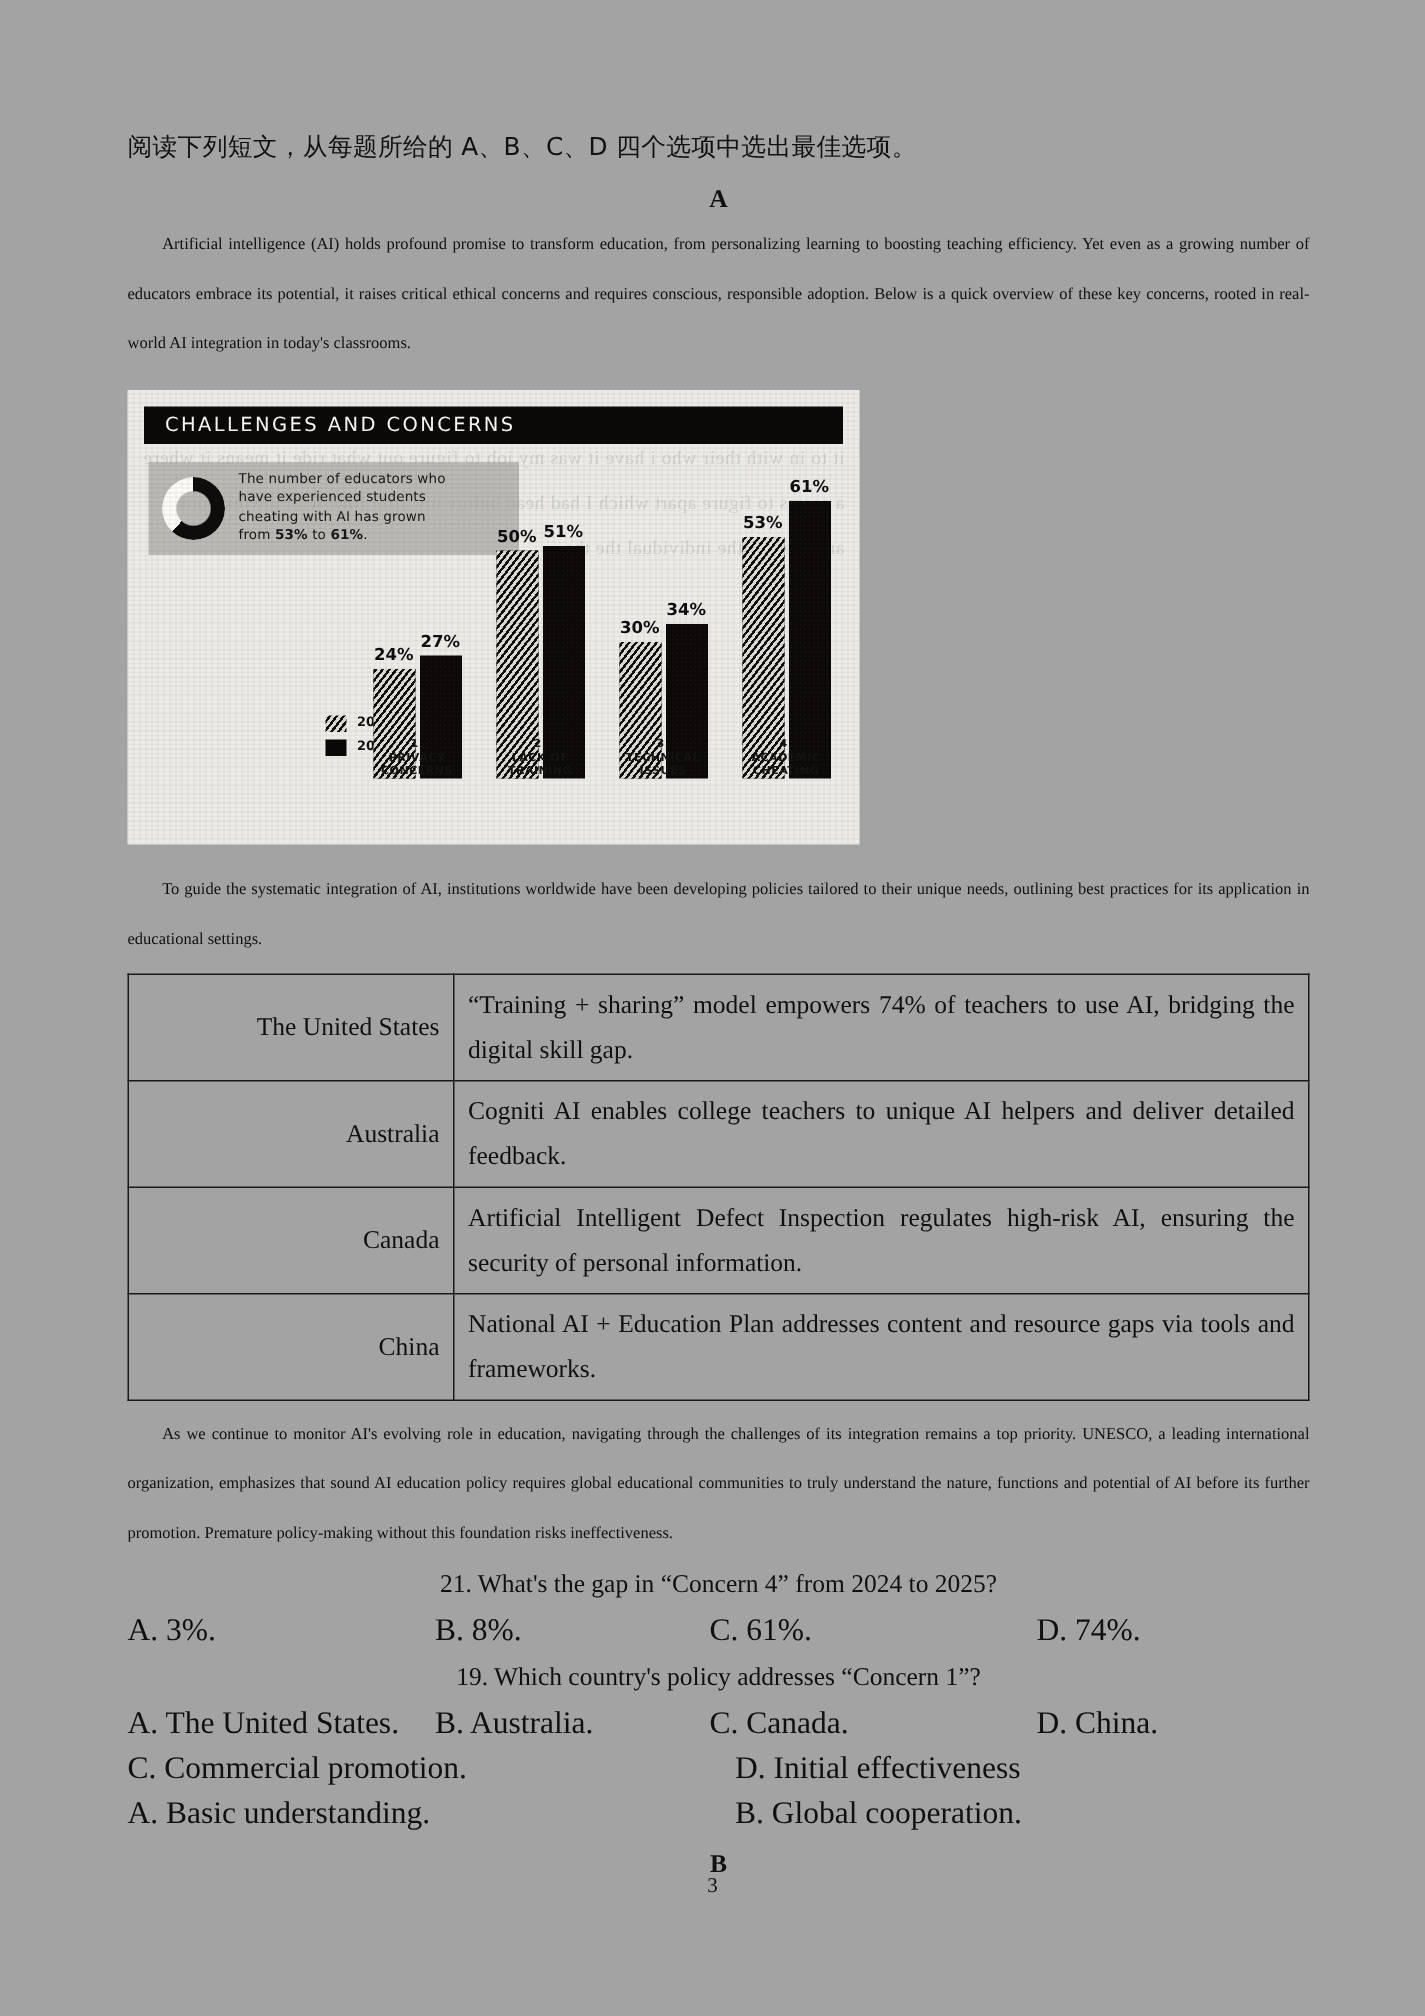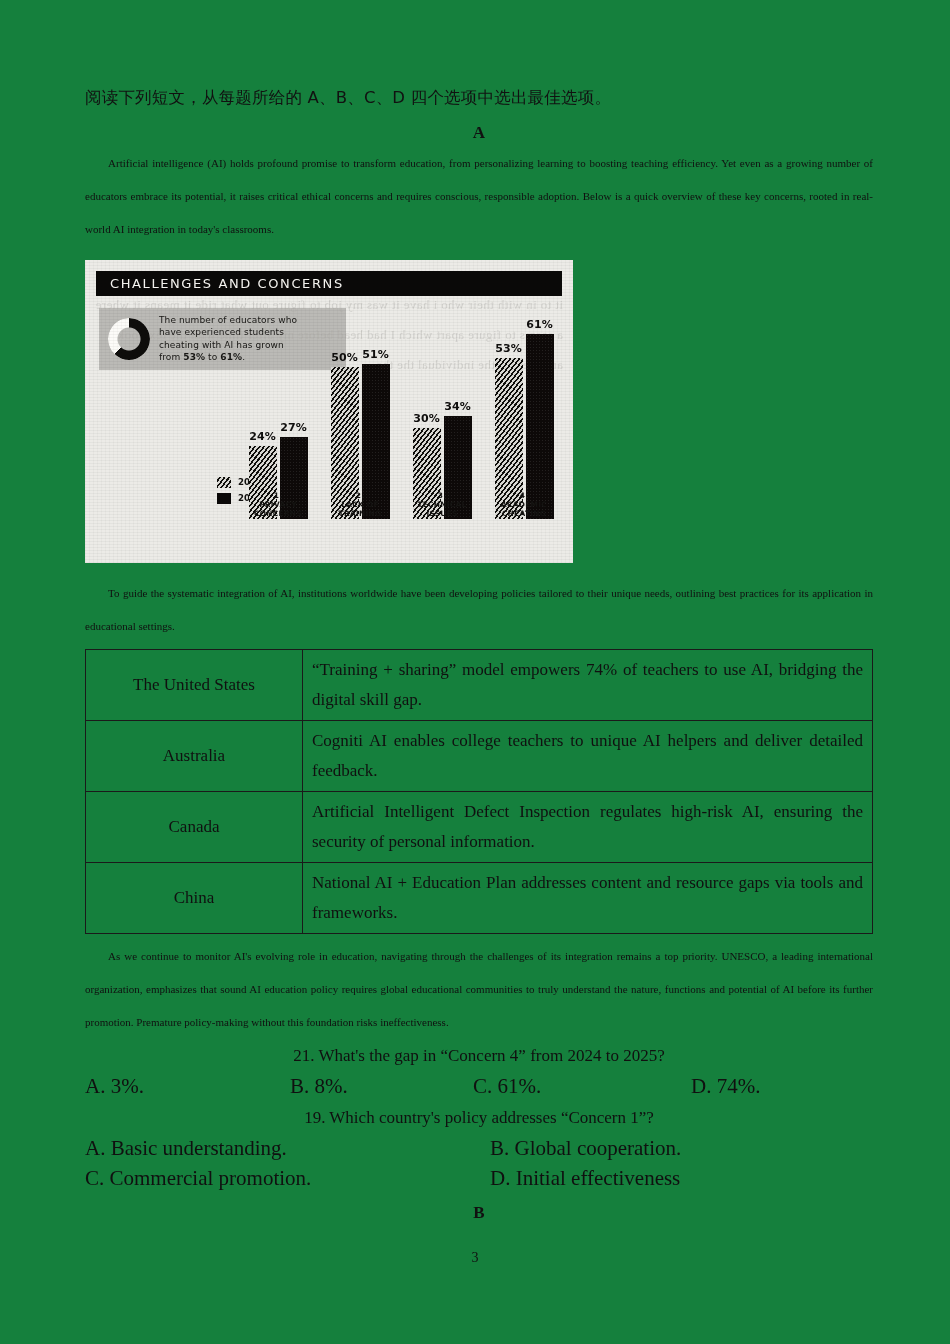--- a/index.html
+++ b/index.html
@@ -15,21 +15,21 @@
     font-family: "Liberation Serif", "DejaVu Serif", serif;
     color: #111111;
     overflow: hidden;
   }
 
   .page {
     position: absolute;
     left: 0; top: 0;
     width: 950px;
     height: 1344px;
-    background: #15803d;
+    background: #a3a3a3;
   }
 
   .content {
     position: absolute;
     left: 85px;
     top: 86px;
     width: 788px;
   }
 
   
@@ -235,21 +235,21 @@
   table.policy td {
     border: 1px solid #1a1a1a;
     font-size: 17px;
     line-height: 30px;
     padding: 5px 9px;
     vertical-align: middle;
     color: #101010;
   }
   td.country {
     width: 198px;
-    text-align: center;
+    text-align: right;
   }
   td.detail {
     text-align: justify;
     text-justify: inter-word;
   }
 
   
   .q {
     font-size: 17px;
     line-height: 30px;
@@ -425,27 +425,33 @@
 
     <div class="q">21. What's the gap in “Concern 4” from 2024 to 2025?</div>
     <div class="opts four">
       <span>A. 3%.</span>
       <span>B. 8%.</span>
       <span>C. 61%.</span>
       <span>D. 74%.</span>
     </div>
 
     <div class="q">19. Which country's policy addresses “Concern 1”?</div>
-
+    <div class="opts four">
+      <span>A. The United States.</span>
+      <span>B. Australia.</span>
+      <span>C. Canada.</span>
+      <span>D. China.</span>
+    </div>
+
+    <div class="opts two">
+      <span>C. Commercial promotion.</span>
+      <span>D. Initial effectiveness</span>
+    </div>
     <div class="opts two">
       <span>A. Basic understanding.</span>
       <span>B. Global cooperation.</span>
     </div>
-    <div class="opts two">
-      <span>C. Commercial promotion.</span>
-      <span>D. Initial effectiveness</span>
-    </div>
 
     <div class="bottom-letter">B</div>
   </div>
 
   <div class="page-number">3</div>
 </div>
 
 </body></html>

